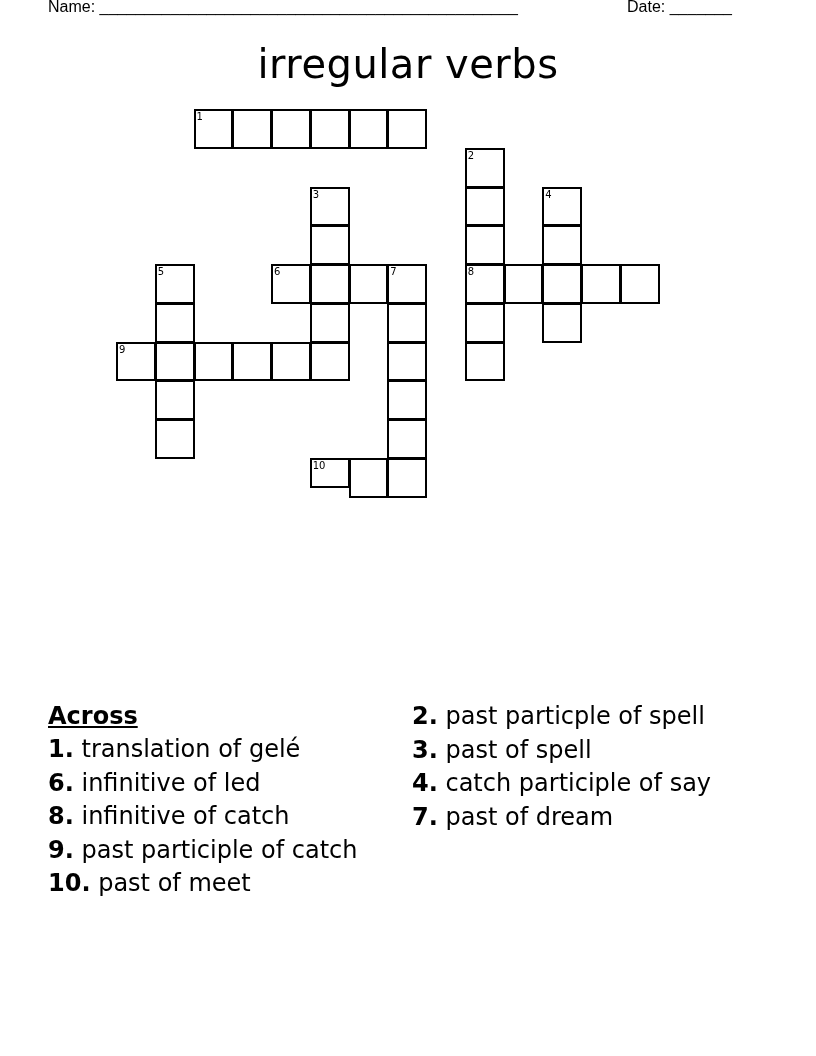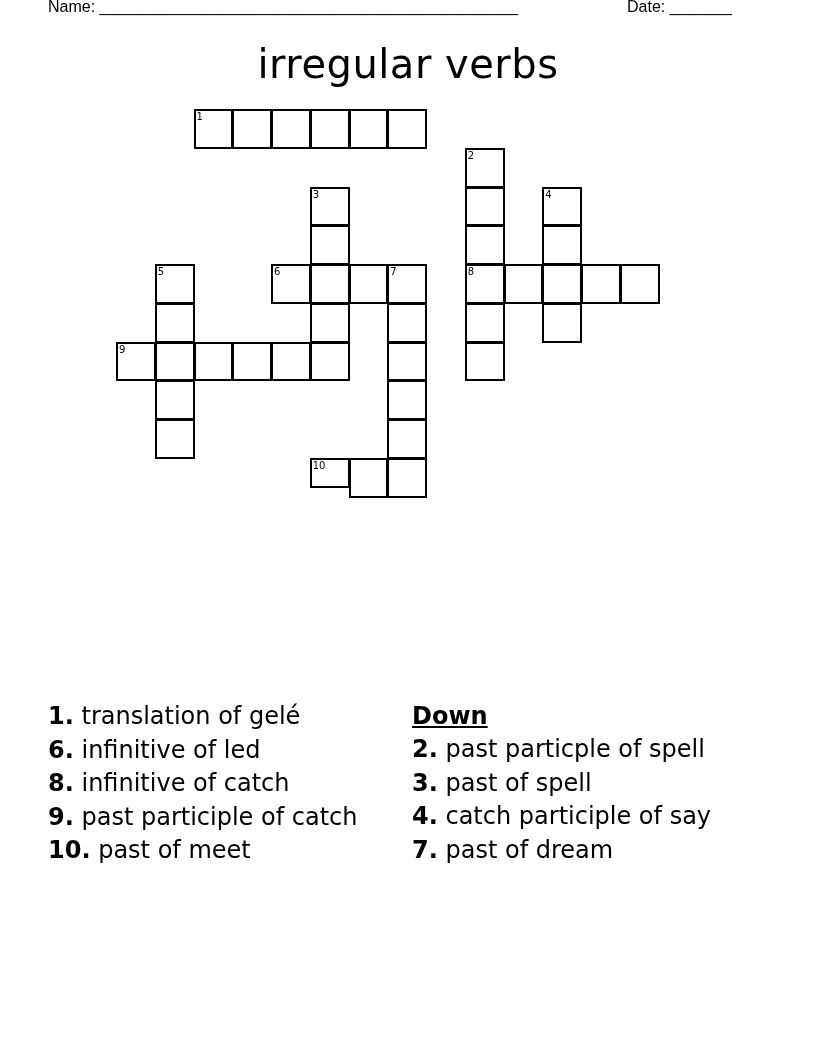--- a/index.html
+++ b/index.html
@@ -86,26 +86,26 @@
     <div class="cell" style="left: 77.5px; top: 232.5px; width: 39.75px; height: 39.75px;"></div>
     <div class="cell" style="left: 116.25px; top: 232.5px; width: 39.75px; height: 39.75px;"></div>
     <div class="cell" style="left: 155px; top: 232.5px; width: 39.75px; height: 39.75px;"></div>
     <div class="cell" style="left: 193.75px; top: 348.75px; width: 39.75px; height: 30px;">
       <span class="num">10</span>
     </div>
     <div class="cell" style="left: 232.5px; top: 348.75px; width: 39.75px; height: 39.75px;"></div>
   </div>
 
 <div class="clues clues-across">
+  <h2>Across</h2>
   <div class="clue"><b>1.</b> <span>translation of gelé</span></div>
   <div class="clue"><b>6.</b> <span>infinitive of led</span></div>
   <div class="clue"><b>8.</b> <span>infinitive of catch</span></div>
   <div class="clue"><b>9.</b> <span>past participle of catch</span></div>
   <div class="clue"><b>10.</b> <span>past of meet</span></div>
 </div>
 
 <div class="clues clues-down">
-  <h2>Down</h2>
   <div class="clue"><b>2.</b> <span>past particple of spell</span></div>
   <div class="clue"><b>3.</b> <span>past of spell</span></div>
   <div class="clue"><b>4.</b> <span>catch participle of say</span></div>
   <div class="clue"><b>7.</b> <span>past of dream</span></div>
 </div>
 
 </body></html>

